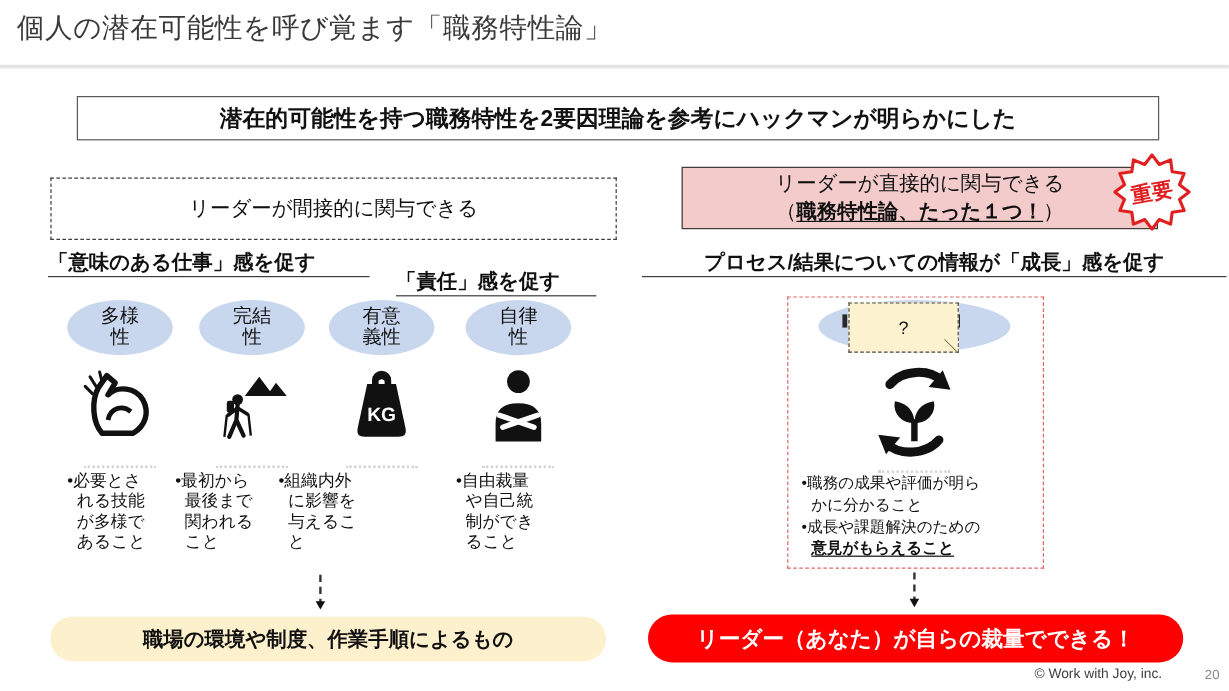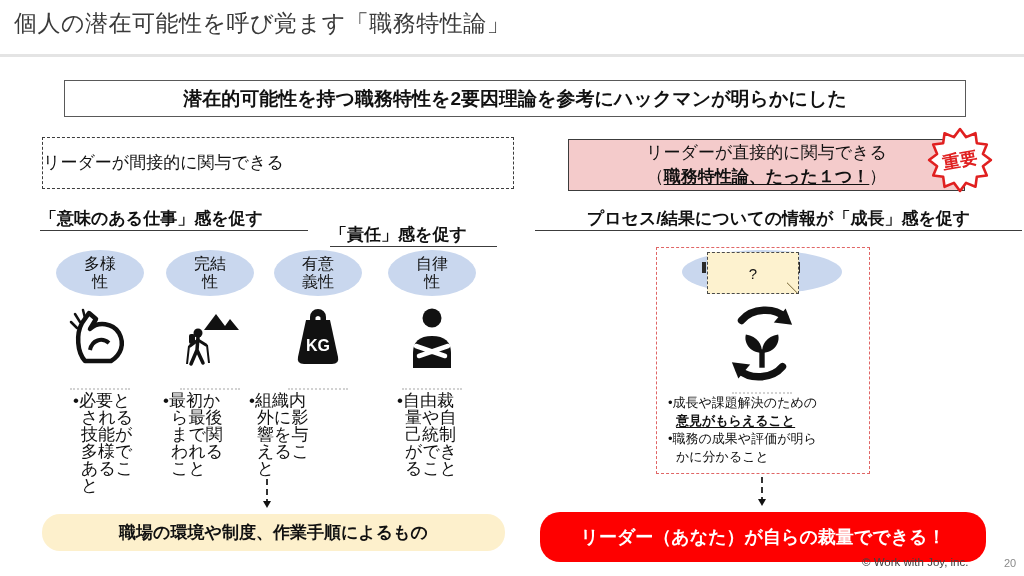--- a/index.html
+++ b/index.html
@@ -14,22 +14,22 @@
   .slide-title{left:14px;top:8px;font-size:23px;color:#3a3a3a;letter-spacing:.5px;font-family:Liberation Mono, monospace;}
   .title-rule{left:0;top:54px;width:1024px;border-top:3px solid #e4e4e4;}
 
   .subtitle-box{
     left:64px;top:80px;width:900px;height:35px;border:1.5px solid #595959;
     display:flex;align-items:center;justify-content:center;
     font-size:19px;font-weight:bold;
   }
 
   .approach-left{
-    left:42px;top:137px;width:470px;height:50px;border:1.5px dashed #3c3c3c;
-    display:flex;flex-direction:column;align-items:flex-start;justify-content:center;
+    left:42px;top:148px;width:470px;height:50px;border:1.5px dashed #3c3c3c;
+    display:flex;flex-direction:column;align-items:center;justify-content:center;
     font-size:17px;line-height:24px;
   }
   .approach-right{
     left:568px;top:139px;width:395px;height:50px;background:#f4cbcb;border:1.2px solid #3c3c3c;
     display:flex;flex-direction:column;align-items:center;justify-content:center;
     font-size:17px;line-height:24px;
   }
   .approach-right .em{font-weight:bold;text-decoration:underline;text-underline-offset:2px;}
 
   .badge{left:923px;top:127px;width:74px;height:66px;}
@@ -41,22 +41,22 @@
 
   .ell{
     width:88px;height:46px;border-radius:50%;background:#c9d7ee;top:250px;
     display:flex;align-items:center;justify-content:center;text-align:center;
     font-size:16px;line-height:18px;white-space:pre-line;
   }
   .icon{top:306px;width:64px;height:64px;}
   .isep{top:388px;width:60px;border-top:2px dotted #d2d2d2;}
 
   .bullet{
-    top:392px;width:62px;font-size:17px;line-height:17px;
-    text-indent:-8px;padding-left:8px;margin-left:17px;
+    top:392px;width:62px;font-size:14px;line-height:17px;
+    text-indent:-8px;padding-left:8px;
   }
 
   .fb-box{left:656px;top:247px;width:212px;height:225px;border:1.5px dashed #e06666;}
   .fb-ell{left:682px;top:250px;width:160px;height:44px;border-radius:50%;background:#c9d7ee;}
   .frag{background:#2a2a2a;width:4px;height:11px;}
   .note{
     left:707px;top:252px;width:90px;height:40px;background:#fdf2cf;border:1.5px dashed #4a4a4a;
     display:flex;align-items:center;justify-content:center;font-size:15px;
   }
   .fold{position:absolute;right:0;bottom:0;width:11px;height:11px;
@@ -70,21 +70,21 @@
   .arrow{width:0;height:26px;border-left:2px dashed #333;}
   .arrow::after{
     content:"";position:absolute;left:-5px;bottom:-7px;
     border:4px solid transparent;border-top:7px solid #111;
   }
   .arrow-left{left:266px;top:479px;}
   .arrow-right{left:761px;top:477px;}
 
   .banner{display:flex;align-items:center;justify-content:center;font-weight:bold;text-align:right;}
   .banner-left{left:42px;top:514px;width:463px;height:37px;background:#fdf0cc;border-radius:18px;font-size:17px;}
-  .banner-right{left:540px;top:512px;width:446px;height:50px;background:#fe0000;border-radius:20px;font-size:18px;color:#fff;}
+  .banner-right{left:540px;top:512px;width:446px;height:40px;background:#fe0000;border-radius:20px;font-size:18px;color:#fff;}
 
   .copyright{left:862px;top:556px;font-size:11.5px;color:#404040;}
   .page-num{left:1004px;top:557px;font-size:11px;color:#8a8a8a;text-align:right;}
 </style>
 </head>
 <body>
 
 <div class="abs slide-title">個人の潜在可能性を呼び覚ます「職務特性論」</div>
 <div class="abs title-rule"></div>
 
@@ -179,22 +179,22 @@
     <polygon points="68,23 51,21 62,8" fill="#111"></polygon>
     <path d="M40 63 V46" stroke="#111" stroke-width="5"></path>
     <path d="M40 49 C28 49 23 39 25 32 C36 34 40 41 40 49 Z" fill="#111"></path>
     <path d="M40 49 C52 49 57 39 55 32 C44 34 40 41 40 49 Z" fill="#111"></path>
     <path d="M59 62 C49 74 28 74 19 65" fill="none" stroke="#111" stroke-width="7" stroke-linecap="round"></path>
     <polygon points="12,58 29,60 18,73" fill="#111"></polygon>
   </svg>
 </div>
 
 <div class="abs rbullet">
+  <div>•職務の成果や評価が明らかに分かること</div>
   <div><span>•成長や課題解決のための</span><span class="em">意見がもらえること</span></div>
-  <div>•職務の成果や評価が明らかに分かること</div>
 </div>
 
 <div class="abs arrow arrow-left"></div>
 <div class="abs arrow arrow-right"></div>
 
 <div class="abs banner banner-left">
   <span>職場の環境や制度、作業手順によるもの</span>
 </div>
 <div class="abs banner banner-right">
   <span>リーダー（あなた）が自らの裁量でできる！</span>

